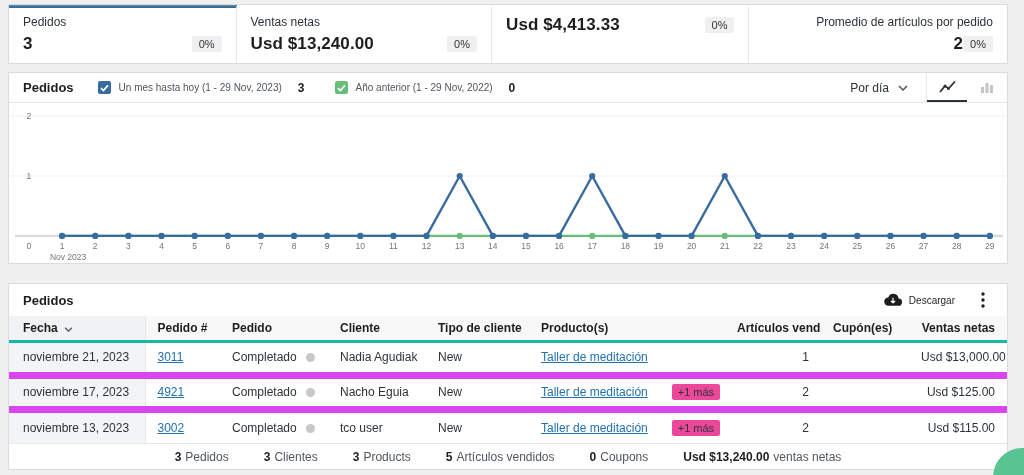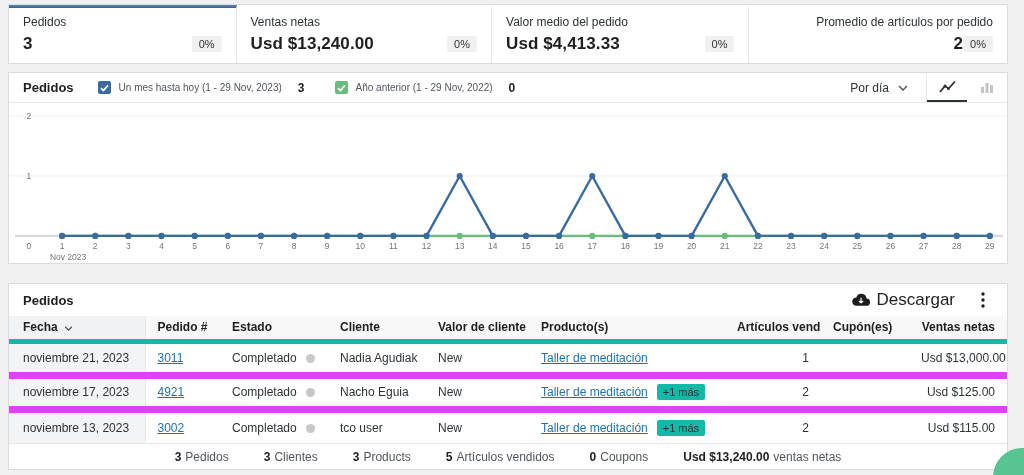--- a/index.html
+++ b/index.html
@@ -43,33 +43,33 @@
   .icon-btn.active { color:#2c3338; border-bottom-color:#2c3338; }
   .icon-btn.inactive { color:#c3c4c7; }
   .chart-body svg { display:block; }
   .chart-body text { font-family:"Liberation Sans", sans-serif; font-size:8.5px; fill:#757575; }
 
   
   .table-panel { top:283px; height:187px; display:flex; flex-direction:column; }
   .table-title-row { height:32px; flex:0 0 32px; display:flex; align-items:center; padding:0 10px 0 14px; }
   .table-title { font-size:13px; font-weight:bold; }
   .table-actions { margin-left:auto; display:flex; align-items:center; }
-  .download-btn { display:flex; align-items:center; gap:7px; font-size:17px; color:#1e1e1e; background:none; border:none; cursor:pointer; font-family:inherit; }
+  .download-btn { display:flex; align-items:center; gap:7px; font-size:10px; color:#1e1e1e; background:none; border:none; cursor:pointer; font-family:inherit; }
   .kebab-btn { width:28px; height:26px; display:flex; align-items:center; justify-content:center; background:none; border:none; cursor:pointer; color:#1e1e1e; margin-left:8px; }
 
   table { width:100%; border-collapse:collapse; table-layout:fixed; font-size:12px; }
-  thead th { height:25px; background:#f8f8f9; font-weight:bold; text-align:left; padding:0 12px; border-bottom:5px solid #14b8a6; white-space:nowrap; overflow:hidden; }
+  thead th { height:25px; background:#f8f8f9; font-weight:bold; text-align:left; padding:0 12px; border-bottom:3px solid #14b8a6; white-space:nowrap; overflow:hidden; }
   td { height:34px; padding:0 12px; border-bottom:7px solid #d946ef; color:#2c3338; white-space:nowrap; overflow:hidden; }
   tbody tr:last-child td { border-bottom:none; }
   .col-fecha { background:#f3f4f5; border-right:1px solid #e7e8ea; padding-left:14px; }
   th.col-fecha { background:#f1f2f3; cursor:pointer; }
   .num { text-align:right; }
   .tlink { color:#2271b1; text-decoration:underline; cursor:pointer; }
   .status-dot { display:inline-block; width:9px; height:9px; border-radius:50%; background:#c6c8ca; margin-left:9px; vertical-align:-1px; }
-  .chip { display:inline-block; background:#14b8a6; border-radius:2px; padding:2px 6px; font-size:11px; color:#2c3338; margin-left:9px; cursor:pointer; }
+  .chip { display:inline-block; background:#ec4899; border-radius:2px; padding:2px 6px; font-size:11px; color:#2c3338; margin-left:24px; cursor:pointer; }
   .sort-chevron { margin-left:6px; color:#50575e; }
 
   .table-footer { margin-top:auto; height:26px; flex:0 0 26px; border-top:1px solid #e7e8ea; display:flex; align-items:center; justify-content:center; gap:35px; font-size:12px; color:#50575e; }
   .sum-item .sum-val { font-weight:bold; color:#1e1e1e; margin-right:4px; }
 
   .fab { position:absolute; left:993px; top:448px; width:58px; height:58px; border-radius:50%; background:#58c492; border:none; cursor:pointer; }
 </style>
 </head>
 <body>
 
@@ -82,21 +82,20 @@
     </span>
   </div>
   <div class="stat">
     <span class="label">Ventas netas</span>
     <span class="value-row">
       <span class="value">Usd $13,240.00</span>
       <span class="badge">0%</span>
     </span>
   </div>
   <div class="stat">
-    <span class="label">Valor medio del pedido</span>
     <span class="value-row">
       <span class="value">Usd $4,413.33</span>
       <span class="badge">0%</span>
     </span>
   </div>
   <div class="stat">
     <span class="label">Promedio de artículos por pedido</span>
     <span class="value-row">
       <span class="value">2</span>
       <span class="badge">0%</span>
@@ -289,23 +288,23 @@
         <col>
     </colgroup>
     <thead>
       <tr>
         <th class="col-fecha">
           <span>Fecha</span><span class="sort-chevron"><svg width="9" height="5" viewBox="0 0 10 6">
                 <path d="M1 1l4 4 4-4" fill="none" stroke="#50575e" stroke-width="1.6"></path>
               </svg></span>
         </th>
         <th><span>Pedido #</span></th>
-        <th><span>Estado</span></th>
+        <th><span>Pedido</span></th>
         <th><span>Cliente</span></th>
-        <th><span>Valor de cliente</span></th>
+        <th><span>Tipo de cliente</span></th>
         <th><span>Producto(s)</span></th>
         <th class="num"><span>Artículos vendidos</span></th>
         <th><span>Cupón(es)</span></th>
         <th class="num"><span>Ventas netas</span></th>
       </tr>
     </thead>
     <tbody id="table-body">
         <tr>
           <td class="col-fecha">noviembre 21, 2023</td>
           <td><a class="tlink">3011</a></td>

